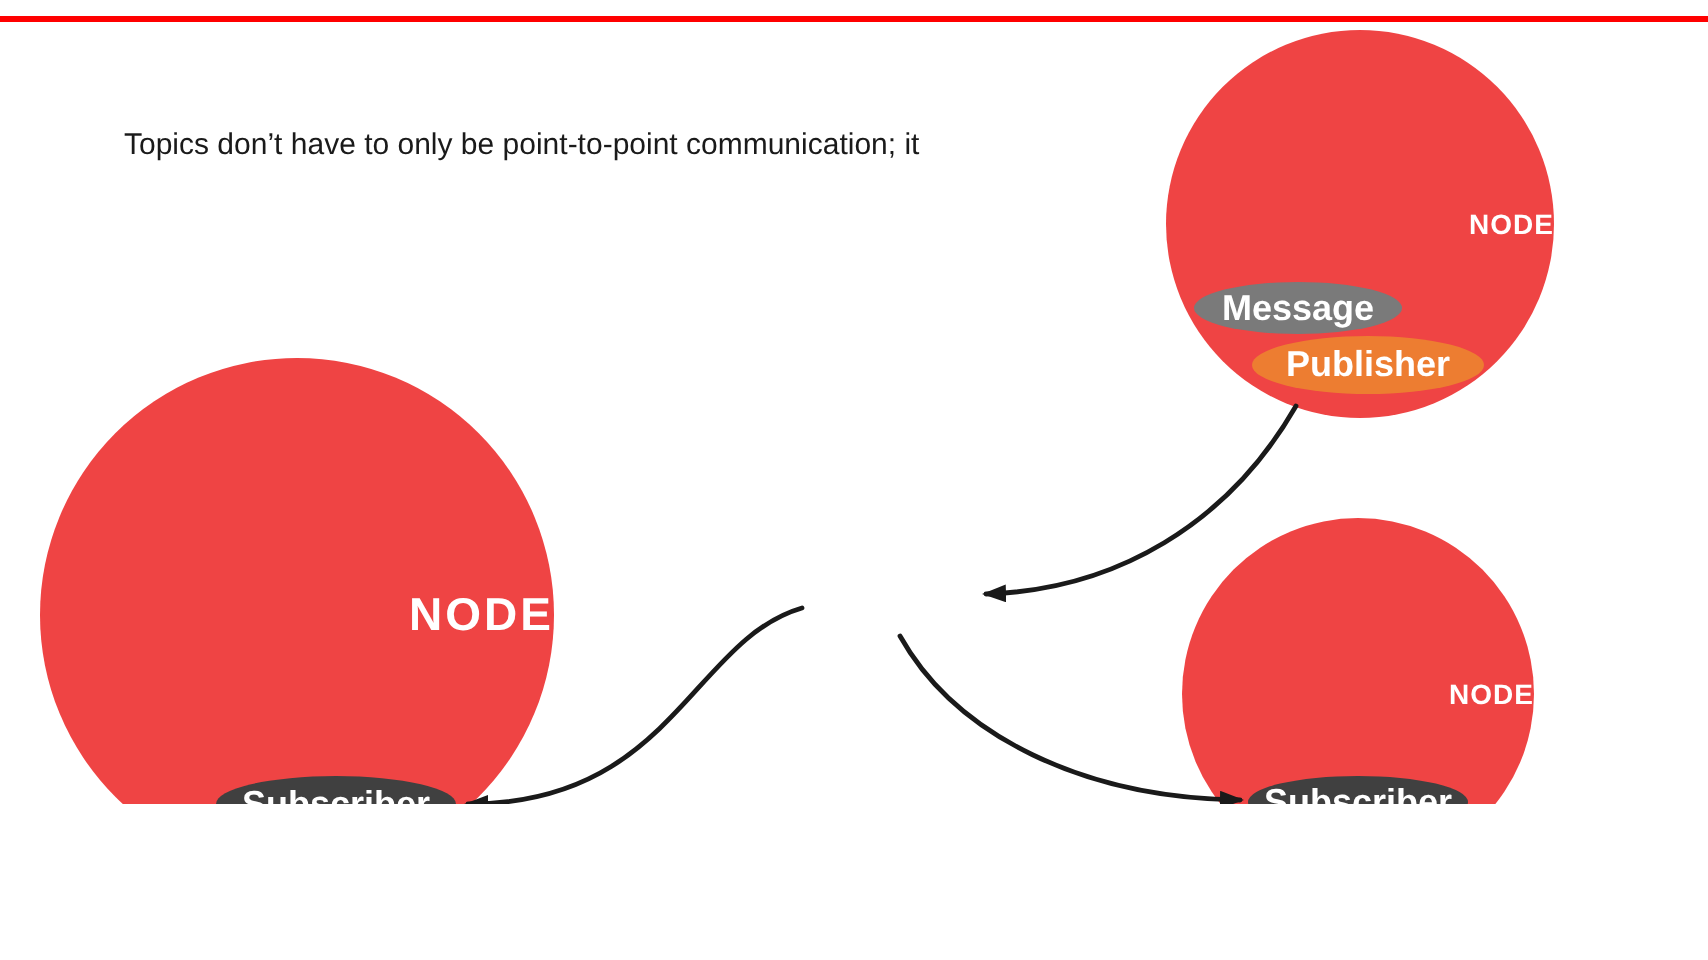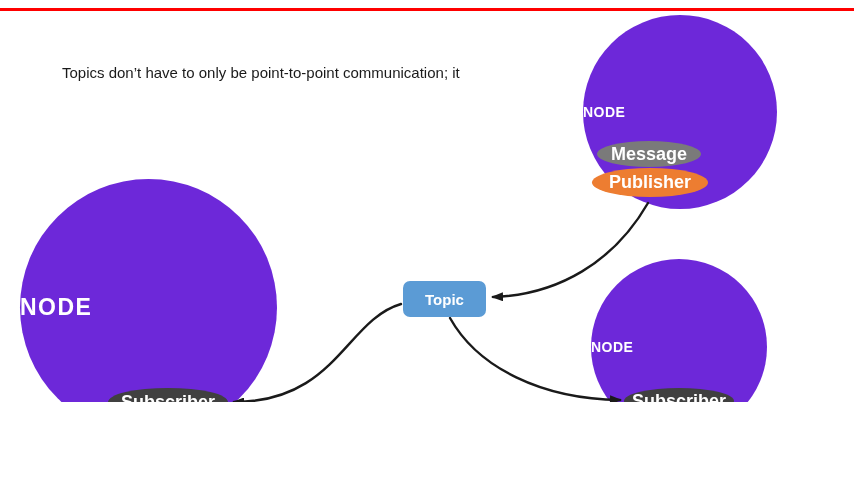--- a/index.html
+++ b/index.html
@@ -27,24 +27,24 @@
     left: 62px; top: 60px;
     font-size: 15px;
     line-height: 25px;
     color: #1a1a1a;
     z-index: 1;
   }
 
   .circle {
     position: absolute;
     border-radius: 50%;
-    background: #6d28d9;
+    background: #ef4444;
     display: flex;
     align-items: center;
-    justify-content: flex-start;
+    justify-content: flex-end;
     z-index: 2;
   }
   .circle-left { left: 20px;  top: 179px; width: 257px; height: 257px; }
   .circle-tr   { left: 583px; top: 15px;  width: 194px; height: 194px; }
   .circle-br   { left: 591px; top: 259px; width: 176px; height: 176px; }
 
   .node-label { color: #ffffff; font-weight: bold; }
   .node-label.big   { font-size: 23px; letter-spacing: 1.5px; }
   .node-label.small { font-size: 14px; letter-spacing: 0.5px; }
   .circle-tr .node-label, .circle-br .node-label { margin-bottom: 0; }
@@ -59,21 +59,21 @@
     font-weight: bold;
     font-size: 18px;
     z-index: 3;
   }
   .pill-green  { background: #404040; }
   .pill-gray   { background: #7a7a7a; }
   .pill-orange { background: #ed7d31; }
 
   .pill-sub-left { left: 108px; top: 388px; width: 120px; height: 28px; }
   .pill-message  { left: 597px; top: 141px; width: 104px; height: 26px; }
-  .pill-pub      { left: 592px; top: 168px; width: 116px; height: 29px; }
+  .pill-pub      { left: 626px; top: 168px; width: 116px; height: 29px; }
   .pill-sub-br   { left: 624px; top: 388px; width: 110px; height: 26px; }
 
   .arrows {
     position: absolute;
     left: 0; top: 0;
     z-index: 4;
     pointer-events: none;
   }
   .arrow {
     fill: none;
@@ -136,17 +136,14 @@
     <defs>
       <marker id="arrowhead" markerUnits="userSpaceOnUse" markerWidth="12" markerHeight="9" refX="10" refY="4.5" orient="auto">
         <path d="M0,0 L12,4.5 L0,9 Z" fill="#1a1a1a"></path>
       </marker>
     </defs>
     <path class="arrow" d="M 648 203 C 614 262, 558 295, 493 297" marker-end="url(#arrowhead)"></path>
     <path class="arrow" d="M 401 304 C 346 320, 336 402, 234 402" marker-end="url(#arrowhead)"></path>
     <path class="arrow" d="M 450 318 C 478 368, 542 399, 620 400" marker-end="url(#arrowhead)"></path>
   </svg>
 
-  <div class="topic-box">
-    <span>Topic</span>
-  </div>
 
 </div>
 
 </body></html>

